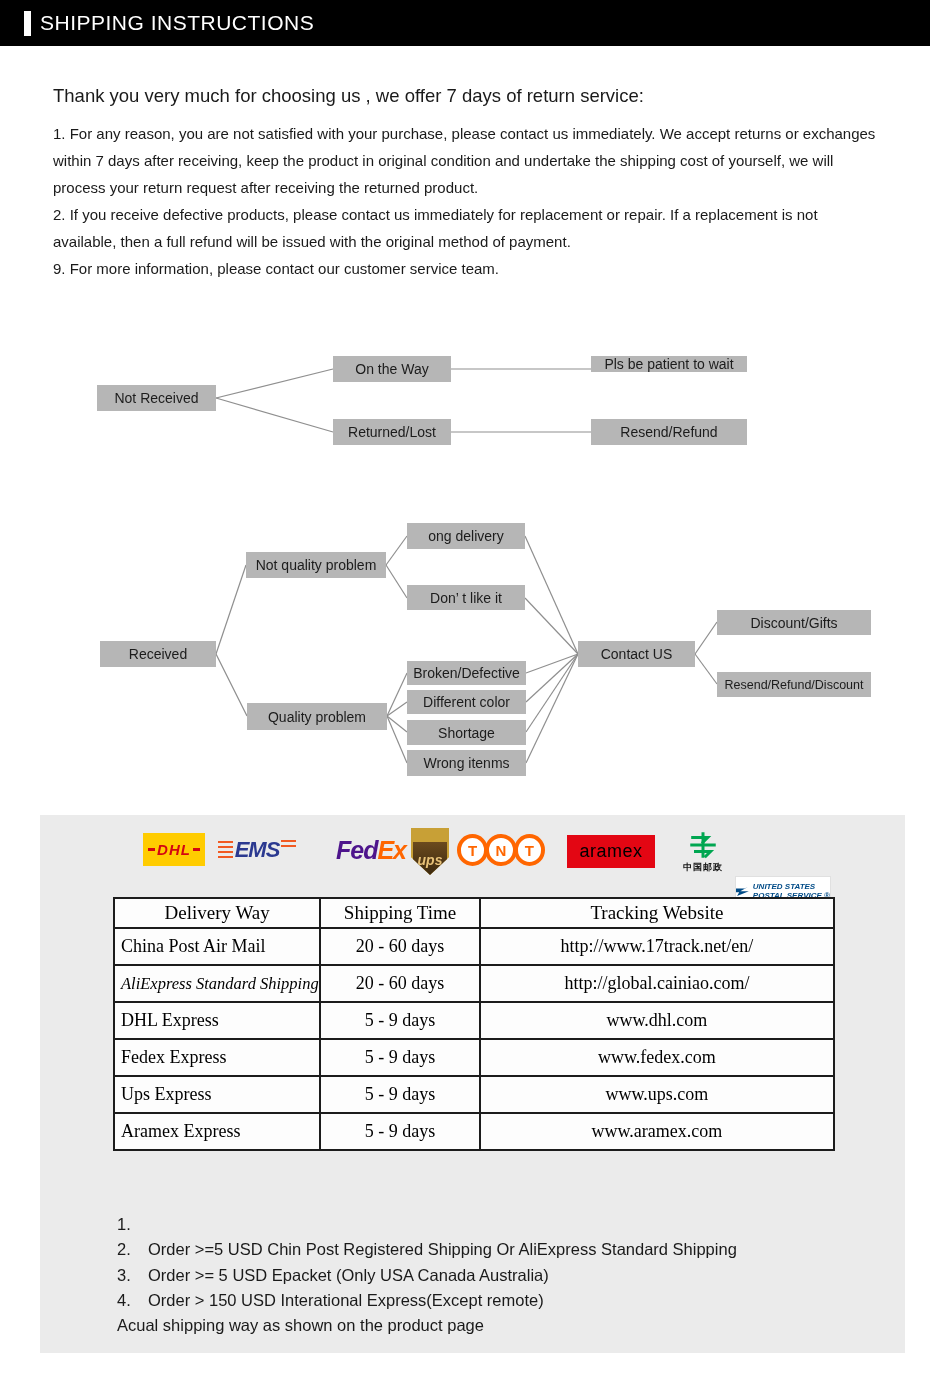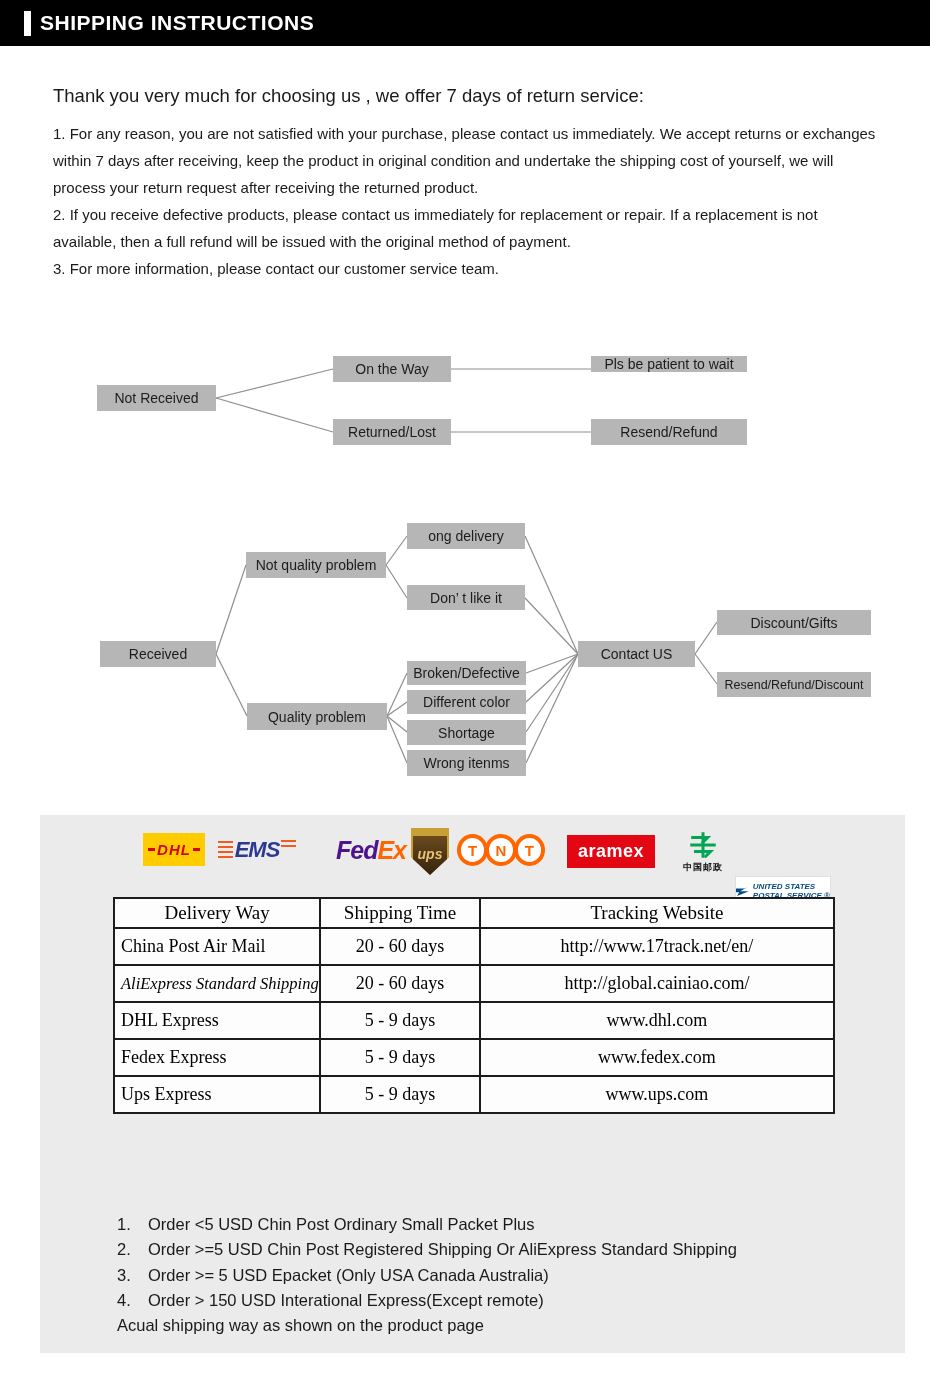--- a/index.html
+++ b/index.html
@@ -17,21 +17,21 @@
   
   .topbar {
     position: absolute; left: 0; top: 0; width: 930px; height: 46px;
     background: #000000; display: flex; align-items: center;
   }
   .topbar .accent {
     display: inline-block; width: 7px; height: 25px; background: #ffffff;
     margin-left: 24px;
   }
   .topbar h1 {
-    color: #ffffff; font-size: 21px; font-weight: 700; letter-spacing: .5px;
+    color: #ffffff; font-size: 21px; font-weight: 400; letter-spacing: .5px;
     margin-left: 9px;
   }
 
   
   .intro { position: absolute; left: 53px; top: 84px; width: 830px; }
   .intro-heading { font-size: 18.5px; line-height: 24px; margin-bottom: 12px; }
   .intro-point { font-size: 15px; line-height: 27px; }
 
   
   svg.lines { position: absolute; left: 0; top: 0; pointer-events: none; }
@@ -64,37 +64,37 @@
   .fedex-fed { color: #4D148C; }
   .fedex-ex { color: #FF6600; }
 
   .logo-ups { left: 371px; top: 13px; width: 38px; height: 47px; }
   .ups-shield-outer {
     width: 38px; height: 47px; background: #C8A036;
     clip-path: polygon(0 0, 100% 0, 100% 62%, 50% 100%, 0 62%);
     display: flex; align-items: flex-start; justify-content: center;
   }
   .ups-shield-inner {
-    width: 34px; height: 43px; margin-top: 8px; background: linear-gradient(#6b4a1e, #2e1f0a);
+    width: 34px; height: 43px; margin-top: 14px; background: linear-gradient(#6b4a1e, #2e1f0a);
     clip-path: polygon(0 0, 100% 0, 100% 62%, 50% 100%, 0 62%);
     display: flex; align-items: center; justify-content: center;
   }
   .ups-text { color: #E7C178; font-weight: 700; font-style: italic; font-size: 14px; margin-top: -8px; }
 
   .logo-tnt { left: 417px; top: 16px; width: 88px; height: 38px; }
   .tnt-circle {
     width: 32px; height: 32px; border-radius: 50%; background: #ffffff;
     border: 4px solid #FF6600; display: flex; align-items: center; justify-content: center;
     margin-left: -3px;
   }
   .tnt-circle:first-child { margin-left: 0; }
   .tnt-circle i { font-style: normal; color: #FF6600; font-weight: 700; font-size: 15px; }
 
   .logo-aramex { left: 527px; top: 20px; width: 88px; height: 33px; background: #E30613; }
-  .aramex-text { color: #ffffff; font-weight: 700; font-size: 18px; letter-spacing: .5px; }
+  .aramex-text { color: #000000; font-weight: 400; font-size: 18px; letter-spacing: .5px; }
 
   .logo-chinapost { left: 640px; top: 12px; width: 46px; height: 50px; flex-direction: column; gap: 1px; }
   .cp-text { font-size: 9px; color: #111; font-weight: 700; letter-spacing: 1px; }
 
   .logo-usps { left: 695px; top: 23px; width: 96px; height: 30px; background: #ffffff; gap: 4px; border: 1px solid #e0e0e0; margin-top: 38px; }
   .usps-text { display: flex; flex-direction: column; }
   .usps-text span { color: #004B87; font-weight: 700; font-style: italic; font-size: 8px; line-height: 9px; white-space: nowrap; }
 
   
   .ship-table {
@@ -123,21 +123,21 @@
 
   <header class="topbar">
     <span class="accent"></span>
     <h1>SHIPPING INSTRUCTIONS</h1>
   </header>
 
   <section class="intro">
     <p class="intro-heading">Thank you very much for choosing us , we offer 7 days of return service:</p>
     <p class="intro-point">1. For any reason, you are not satisfied with your purchase, please contact us immediately. We accept returns or exchanges within 7 days after receiving, keep the product in original condition and undertake the shipping cost of yourself, we will process your return request after receiving the returned product.</p>
     <p class="intro-point">2. If you receive defective products, please contact us immediately for replacement or repair. If a replacement is not available, then a full refund will be issued with the original method of payment.</p>
-    <p class="intro-point">3. For more information, please contact our customer service team.</p>
+    <p class="intro-point">9. For more information, please contact our customer service team.</p>
   </section>
 
   <svg class="lines" width="930" height="1394" viewBox="0 0 930 1394">
     <g stroke="#8f8f8f" stroke-width="1.2" fill="none">
       <line x1="216" y1="398" x2="333" y2="369"></line>
       <line x1="216" y1="398" x2="333" y2="432"></line>
       <line x1="451" y1="369" x2="591" y2="369"></line>
       <line x1="451" y1="432" x2="591" y2="432"></line>
       <line x1="216" y1="654" x2="246" y2="565"></line>
       <line x1="216" y1="654" x2="247" y2="716"></line>
@@ -269,27 +269,31 @@
         <tr>
           <td class="c1">Fedex Express</td>
           <td>5 - 9 days</td>
           <td>www.fedex.com</td>
         </tr>
         <tr>
           <td class="c1">Ups Express</td>
           <td>5 - 9 days</td>
           <td>www.ups.com</td>
         </tr>
+        <tr>
+          <td class="c1">Aramex Express</td>
+          <td>5 - 9 days</td>
+          <td>www.aramex.com</td>
+        </tr>
       </tbody>
     </table>
 
     <div class="notes">
       <div class="note-row">
         <span class="num">1.</span>
-        <span>Order &lt;5 USD Chin Post Ordinary Small Packet Plus</span>
       </div>
       <div class="note-row">
         <span class="num">2.</span>
         <span>Order &gt;=5 USD Chin Post Registered Shipping Or AliExpress Standard Shipping</span>
       </div>
       <div class="note-row">
         <span class="num">3.</span>
         <span>Order &gt;= 5 USD Epacket (Only USA Canada Australia)</span>
       </div>
       <div class="note-row">

